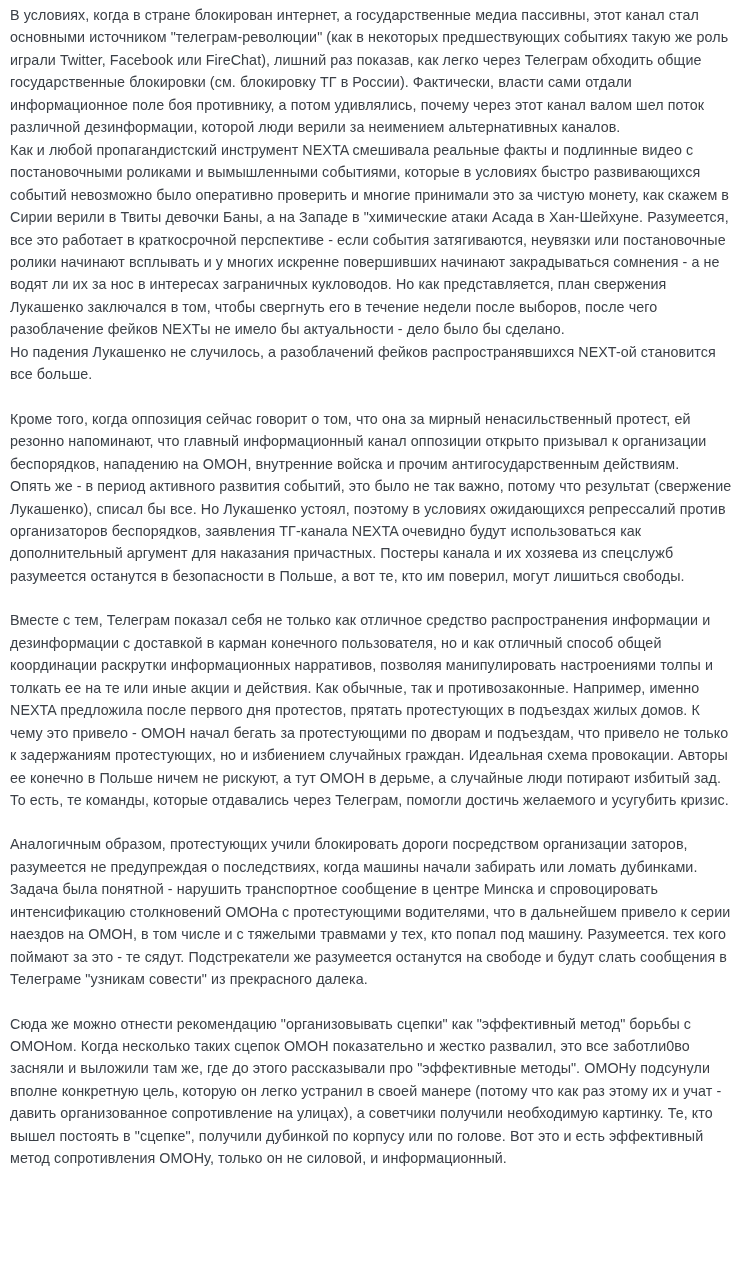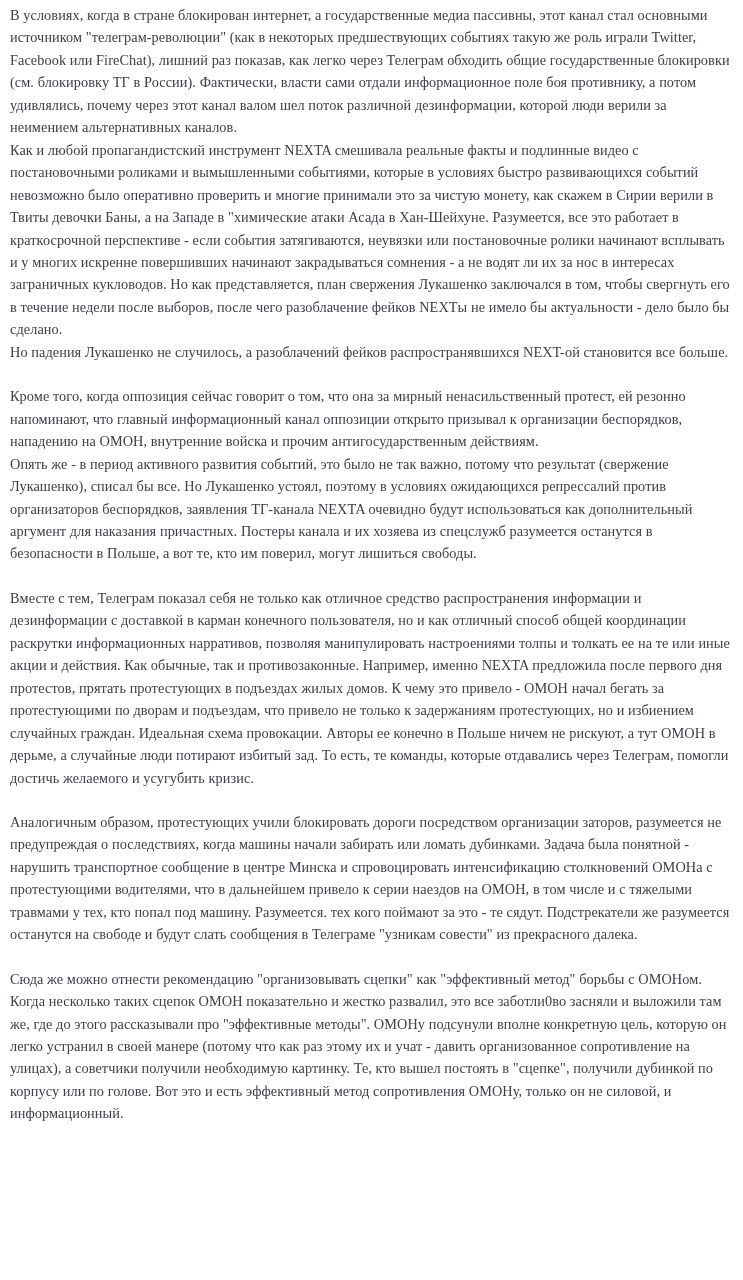--- a/index.html
+++ b/index.html
@@ -20,21 +20,20 @@
     width: 743px;
   }
   .para {
     margin: 0 0 22px 0;
     font-size: 14.3px;
     line-height: 22.45px;
     text-align: left;
     word-spacing: 0px;
     letter-spacing: 0.005em;
     white-space: pre-wrap;
-    font-family: Liberation Serif, serif;
   }
   .para:last-child {
     margin-bottom: 16px;
   }
 </style>
 </head>
 <body>
 
 <main id="document-body">
   <p class="para">В условиях, когда в стране блокирован интернет, а государственные медиа пассивны, этот канал стал основными источником "телеграм-революции" (как в некоторых предшествующих событиях такую же роль играли Twitter, Facebook или FireChat), лишний раз показав, как легко через Телеграм обходить общие государственные блокировки (см. блокировку ТГ в России). Фактически, власти сами отдали информационное поле боя противнику, а потом удивлялись, почему через этот канал валом шел поток различной дезинформации, которой люди верили за неимением альтернативных каналов.

